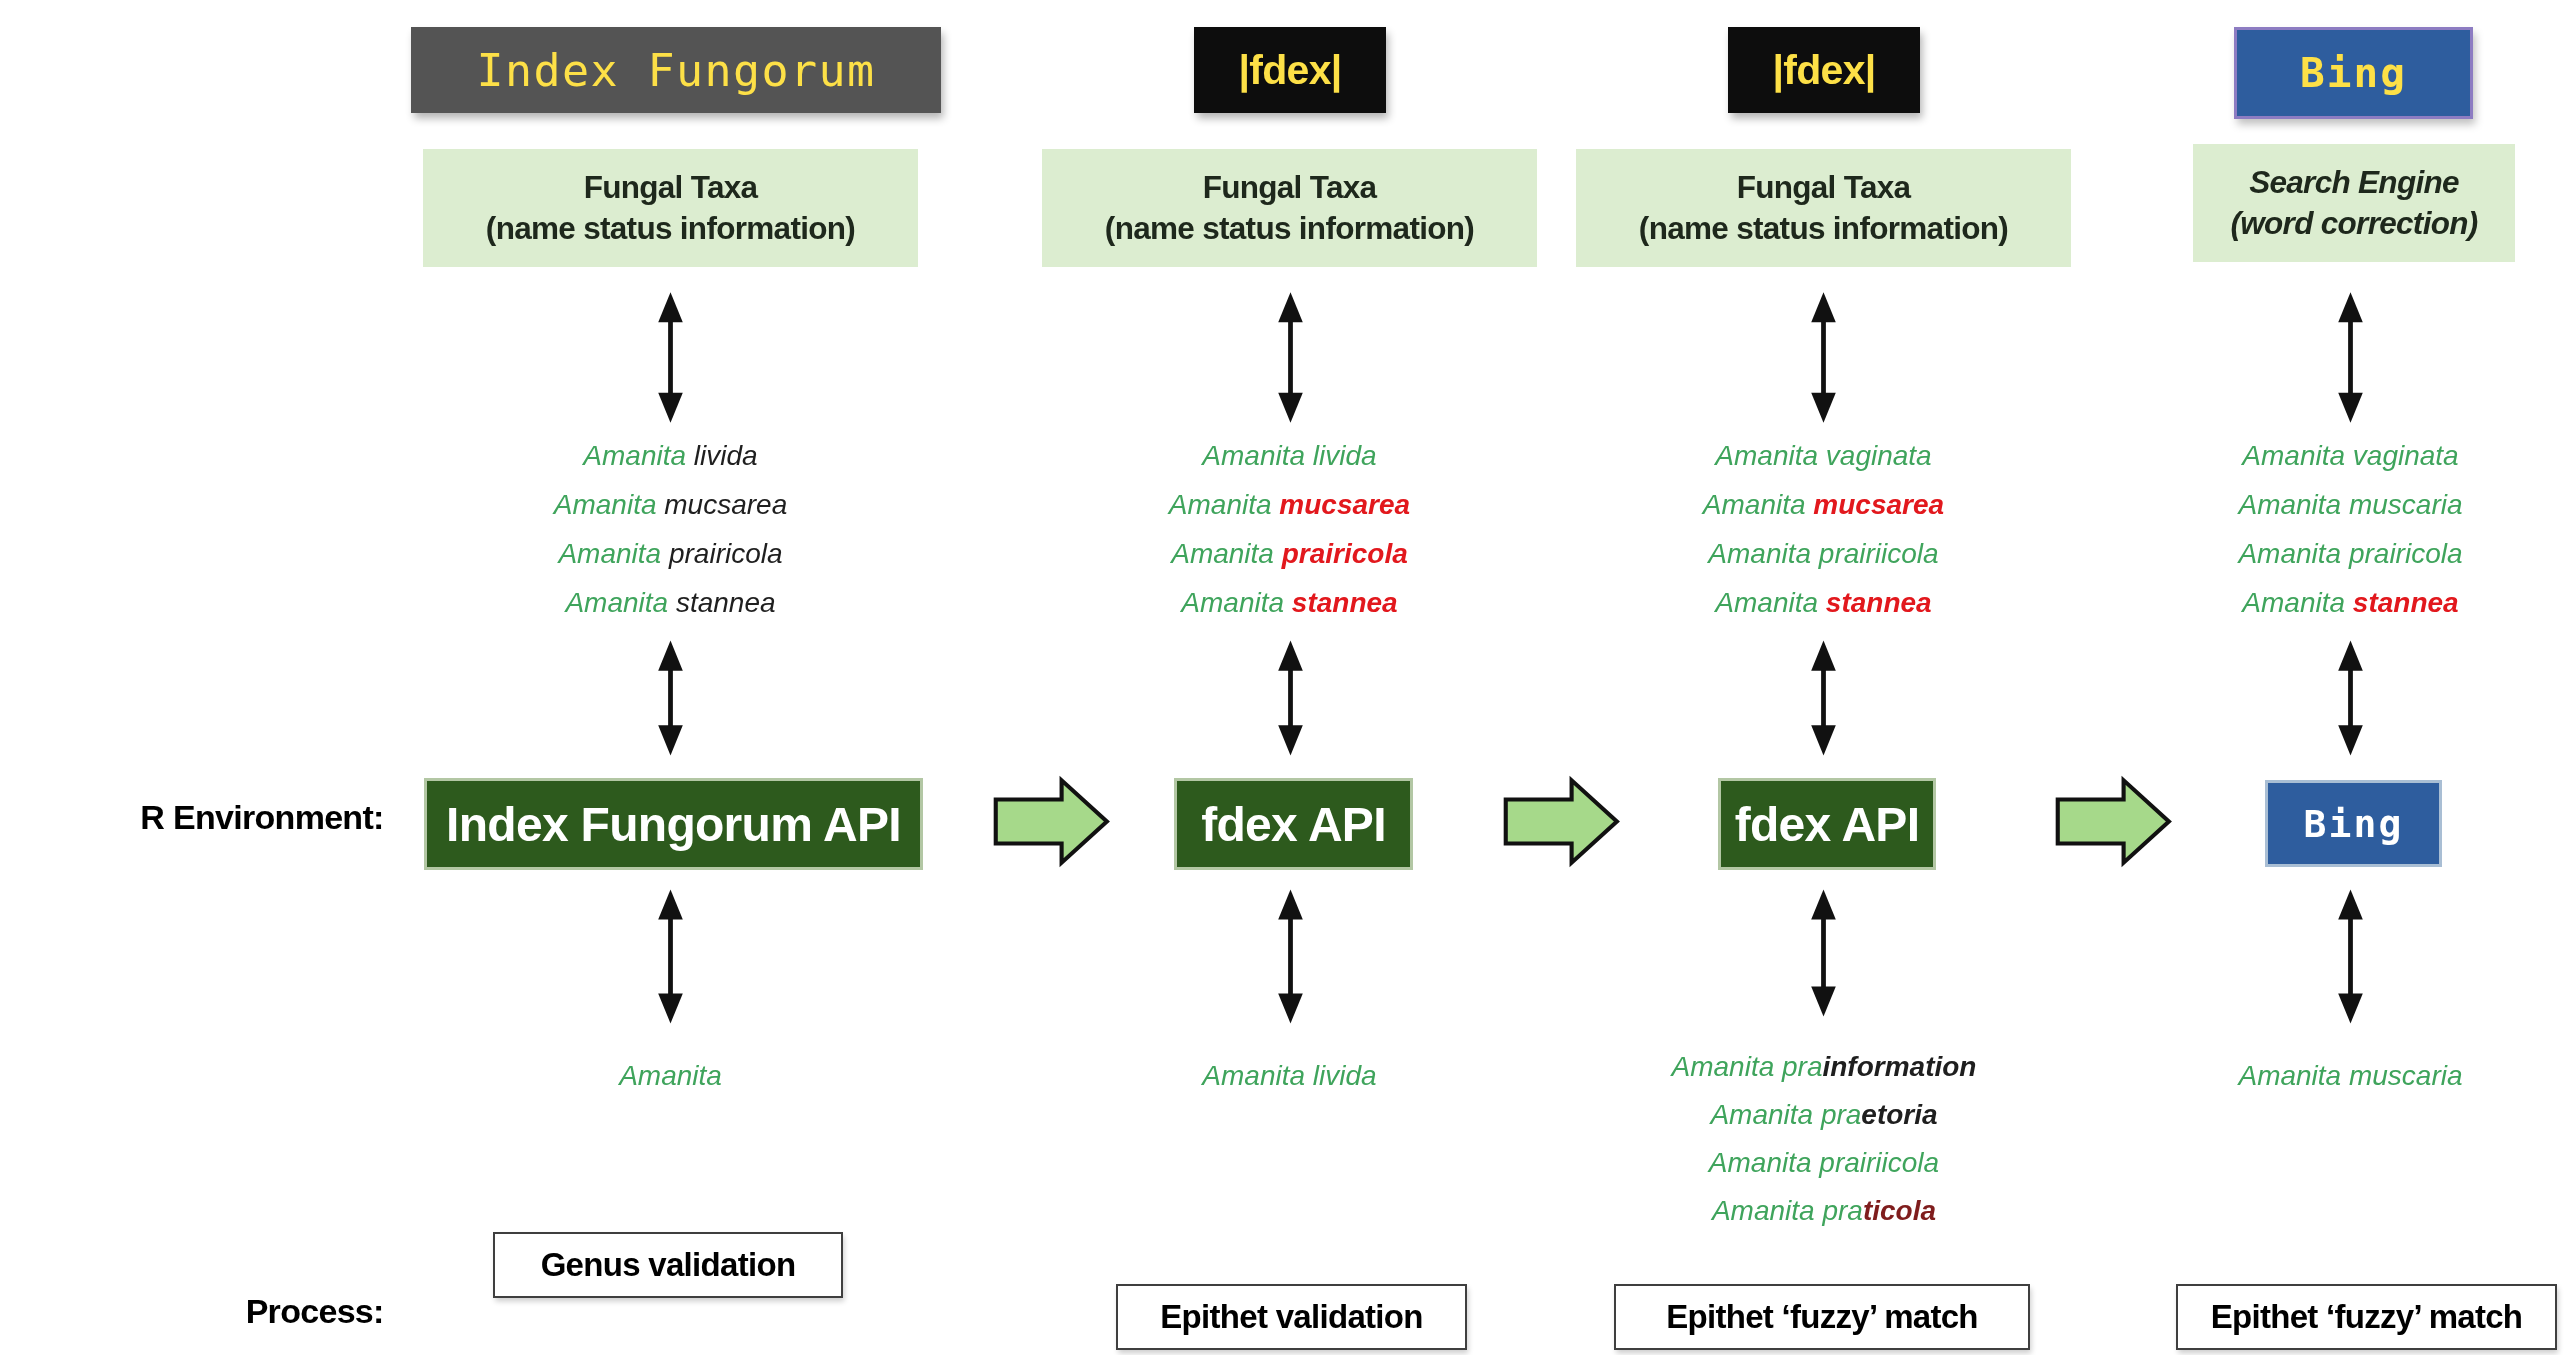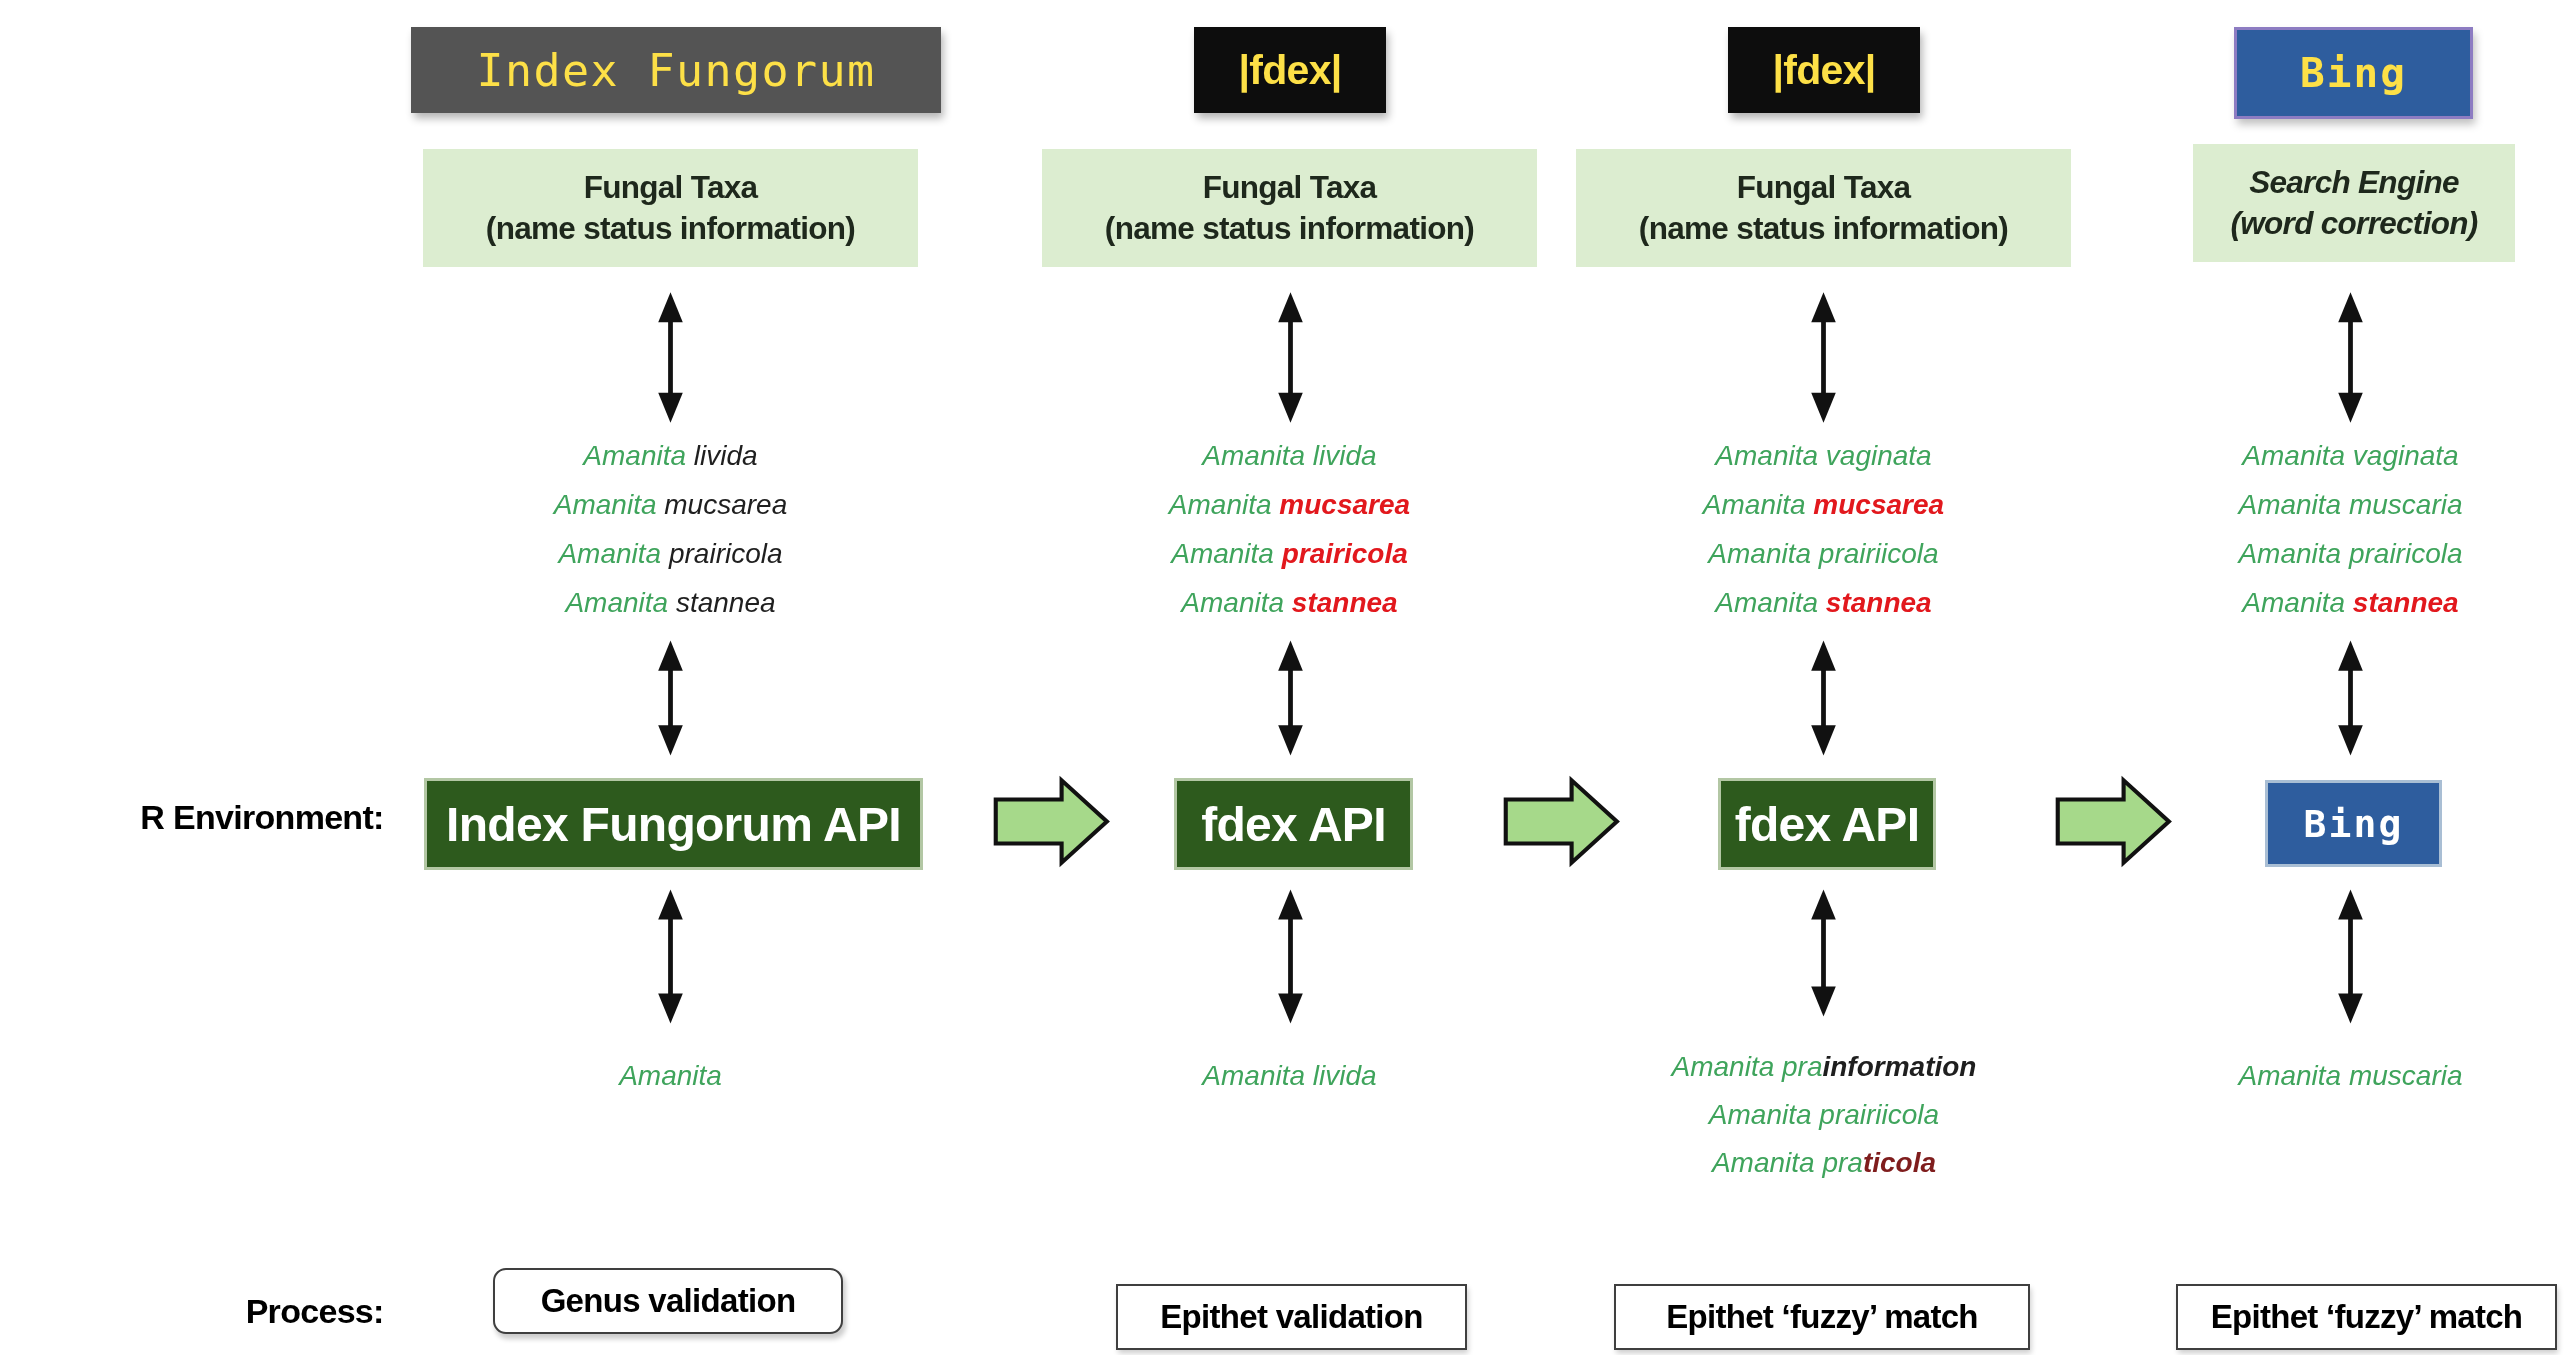--- a/index.html
+++ b/index.html
@@ -69,21 +69,21 @@
     <span>Index Fungorum API</span>
   </div>
   <svg class="abs varrow" style="left:650px;top:888px;" width="41" height="137" viewBox="0 0 60 200">
     <line x1="30" y1="28" x2="30" y2="172"></line>
     <polygon points="30,2 12,46 48,46"></polygon>
     <polygon points="30,198 12,154 48,154"></polygon>
   </svg>
   <div class="abs species" style="left:423px;top:1051px;width:495px;">
       <div class="species-line"><span style="color: rgb(63, 164, 92);">Amanita</span></div>
     </div>
-  <div class="abs process-box" style="left:493px;top:1268px;width:346px;height:62px;border-radius:13px;">
+  <div class="abs process-box" style="left:493px;top:1232px;width:346px;height:62px;">
     <span>Genus validation</span>
   </div>
 
   <div class="abs hdr hdr-black" style="left:1194px;top:27px;width:192px;height:86px;">
     <span>|fdex|</span>
   </div>
   <div class="abs src" style="left:1042px;top:149px;width:495px;height:118px;">
     <div class="line">Fungal Taxa</div>
     <div class="line">(name status information)</div>
   </div>
@@ -144,20 +144,21 @@
   <div class="abs api api-green" style="left:1718px;top:778px;width:212px;height:86px;">
     <span>fdex API</span>
   </div>
   <svg class="abs varrow" style="left:1803px;top:888px;" width="41" height="130" viewBox="0 0 60 190">
     <line x1="30" y1="28" x2="30" y2="162"></line>
     <polygon points="30,2 12,46 48,46"></polygon>
     <polygon points="30,188 12,144 48,144"></polygon>
   </svg>
   <div class="abs species species-tight" style="left:1550px;top:1043px;width:548px;">
       <div class="species-line"><span style="color: rgb(63, 164, 92);">Amanita pra</span><span class="bold" style="color: rgb(31, 31, 31);">information</span></div>
+      <div class="species-line"><span style="color: rgb(63, 164, 92);">Amanita pra</span><span class="bold" style="color: rgb(31, 31, 31);">etoria</span></div>
       <div class="species-line"><span style="color: rgb(63, 164, 92);">Amanita prairiicola</span></div>
       <div class="species-line"><span style="color: rgb(63, 164, 92);">Amanita pra</span><span class="bold" style="color: #7f1d1d;">ticola</span></div>
     </div>
   <div class="abs process-box" style="left:1614px;top:1284px;width:412px;height:62px;">
     <span>Epithet ‘fuzzy’ match</span>
   </div>
 
   <div class="abs hdr hdr-blue mono" style="left:2234px;top:27px;width:233px;height:86px;">
     <span>Bing</span>
   </div>

